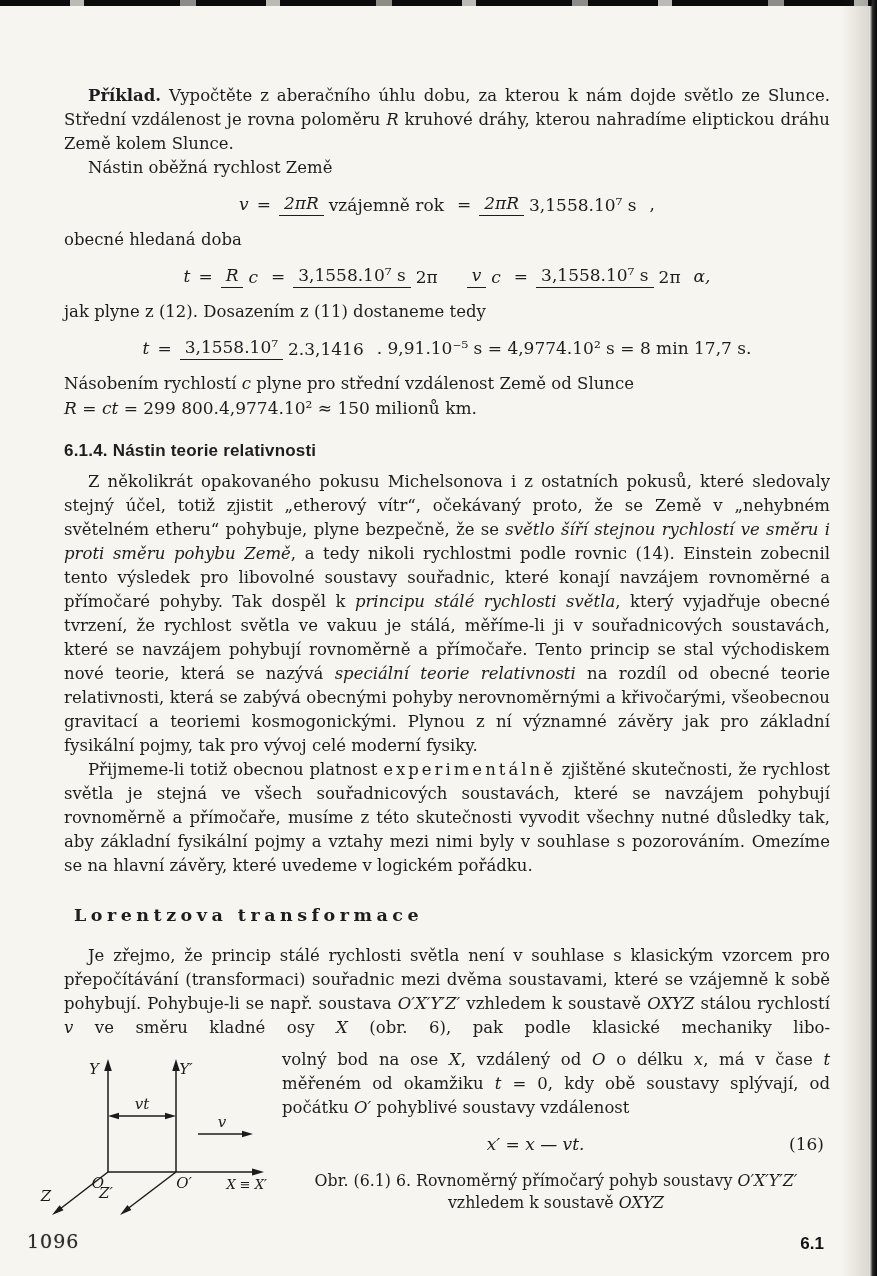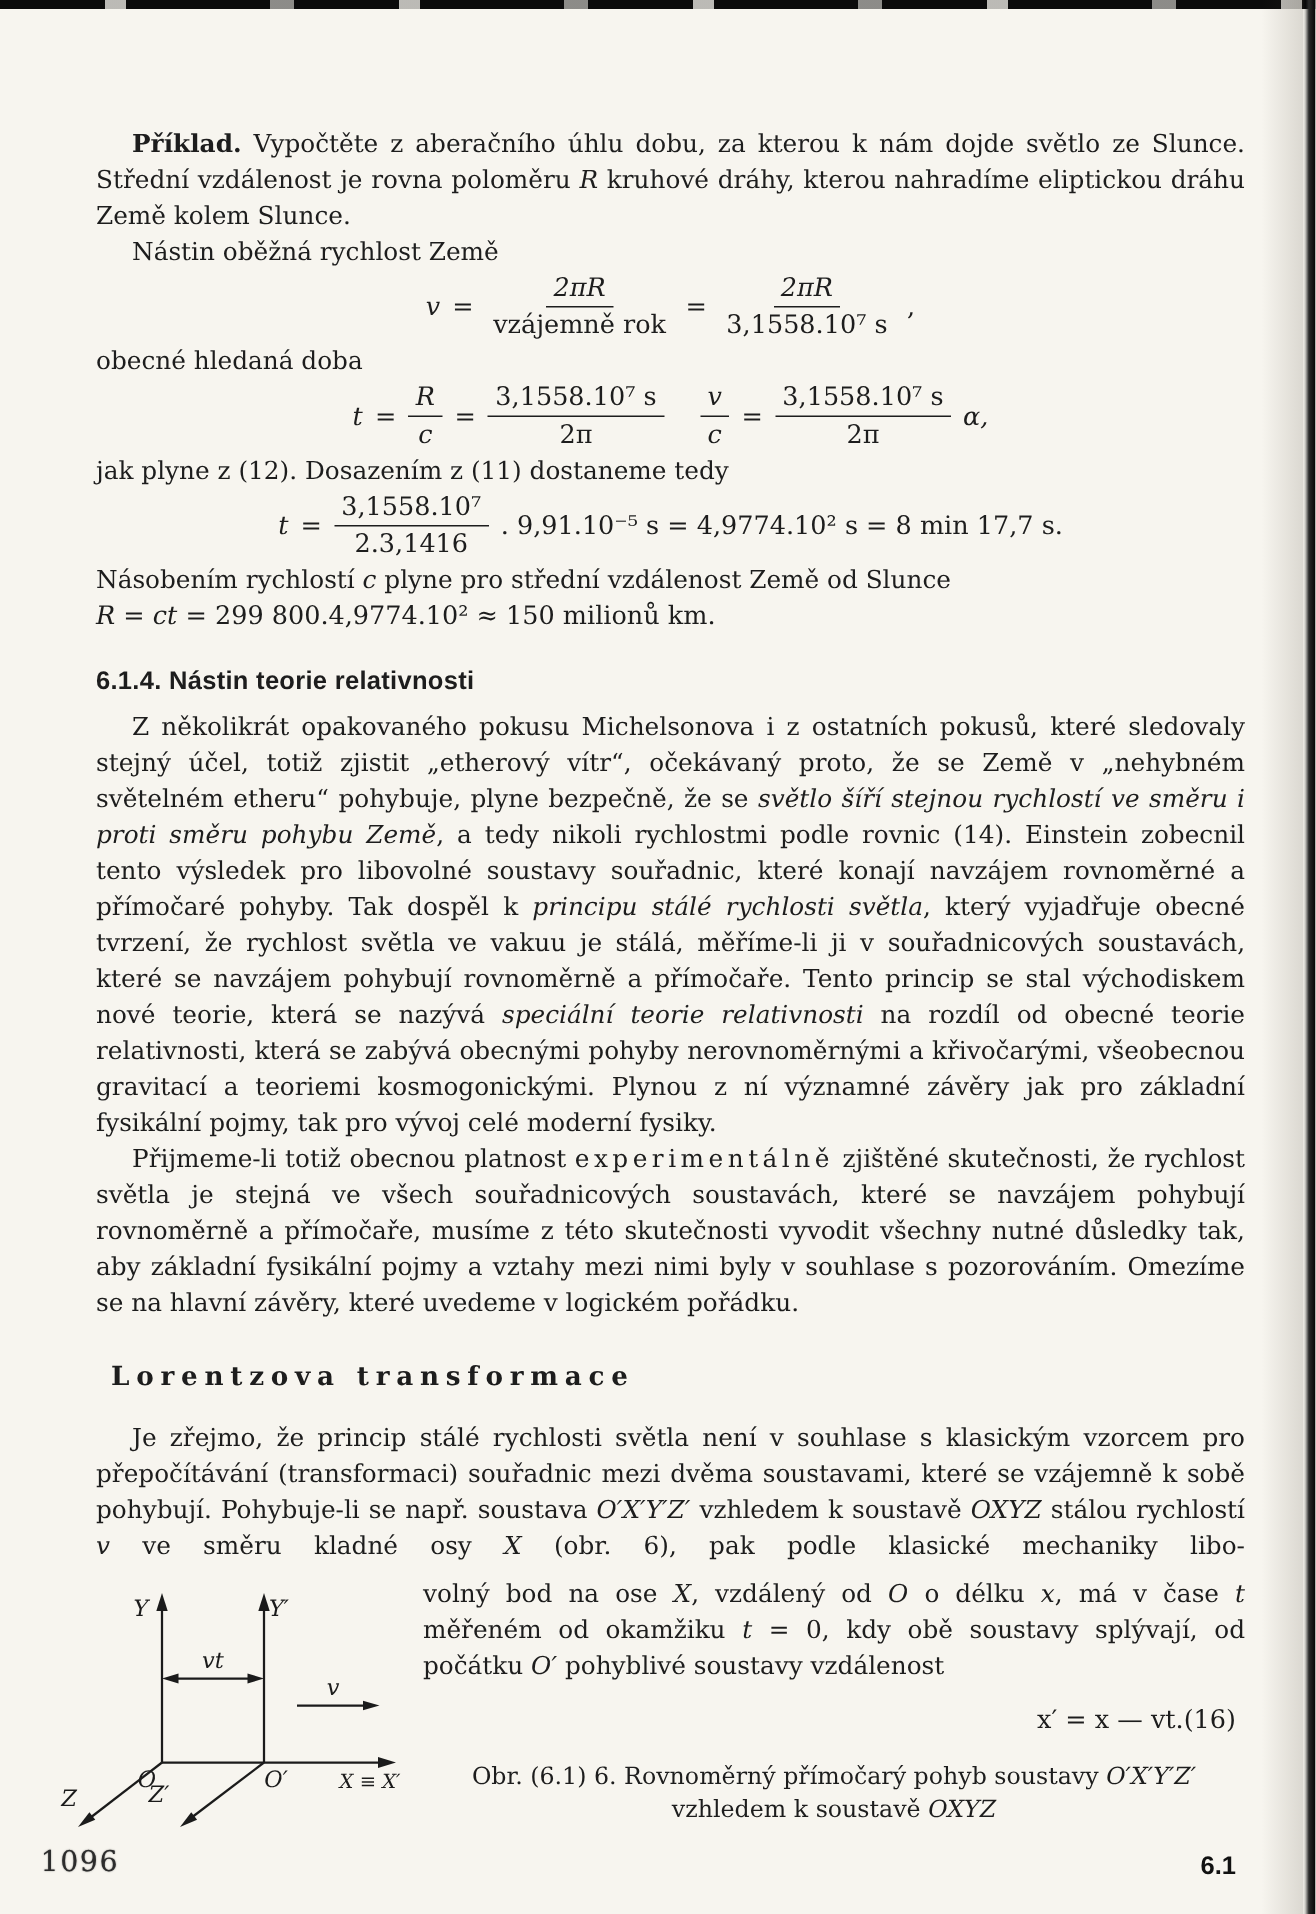--- a/index.html
+++ b/index.html
@@ -18,21 +18,21 @@
   .mi { font-style:italic; }
   .bold { font-weight:bold; }
   .sp-word { letter-spacing:3px; }
   .jlast { text-align-last:justify; }
 
   .equation {
     display:flex; justify-content:center; align-items:center;
     font-size:17px; line-height:20px; margin:2px 0; min-height:44px;
   }
   .equation > * { margin:0 4px; }
-  .frac { display:inline-flex; flex-direction:column; align-items:center; }
+  .frac { display:inline-flex; flex-direction:row; align-items:center; }
   .frac .num { display:block; padding:0 5px 2px; border-bottom:1.4px solid #1d1d1d; }
   .frac .den { display:block; padding:2px 5px 0; }
   .gap-l { margin-left:20px !important; }
 
   .eq-simple { text-align:center; font-size:17px; margin:8px 0 10px; line-height:24px; }
 
   .section-heading {
     font-family:"Liberation Sans","DejaVu Sans",sans-serif;
     font-weight:bold; font-size:17px; letter-spacing:0.2px;
     margin:20px 0 8px; line-height:22px;
@@ -41,21 +41,21 @@
     font-size:17.5px; letter-spacing:4.5px;
     margin:26px 0 18px 10px; line-height:22px;
   }
 
   .fig-row { margin-top:8px; }
   .fig-row::after { content:""; display:block; clear:both; }
   figure.diagram { float:left; width:232px; height:170px; margin:6px 14px 0 -28px; }
   figure.diagram svg { display:block; }
   .fig-text p.body { text-align:justify; }
   .eq16 { display:flex; align-items:center; font-size:17px; margin:12px 6px 10px 0; line-height:24px; }
-  .eq16 .eq-body { flex:1; text-align:right; }
+  .eq16 .eq-body { flex:1; text-align:center; font-style:italic; }
   .eq16 .eq-num { font-style:normal; }
   .caption { font-size:15.8px; line-height:22px; margin-top:14px; text-align:center; }
 
   .folio-left {
     position:absolute; left:27px; bottom:24px;
     font-size:19px; color:#2c2c2c; letter-spacing:1px;
     text-shadow:0 0 1px rgba(20,20,20,.6);
   }
   .folio-right {
     position:absolute; right:53px; bottom:22px;

